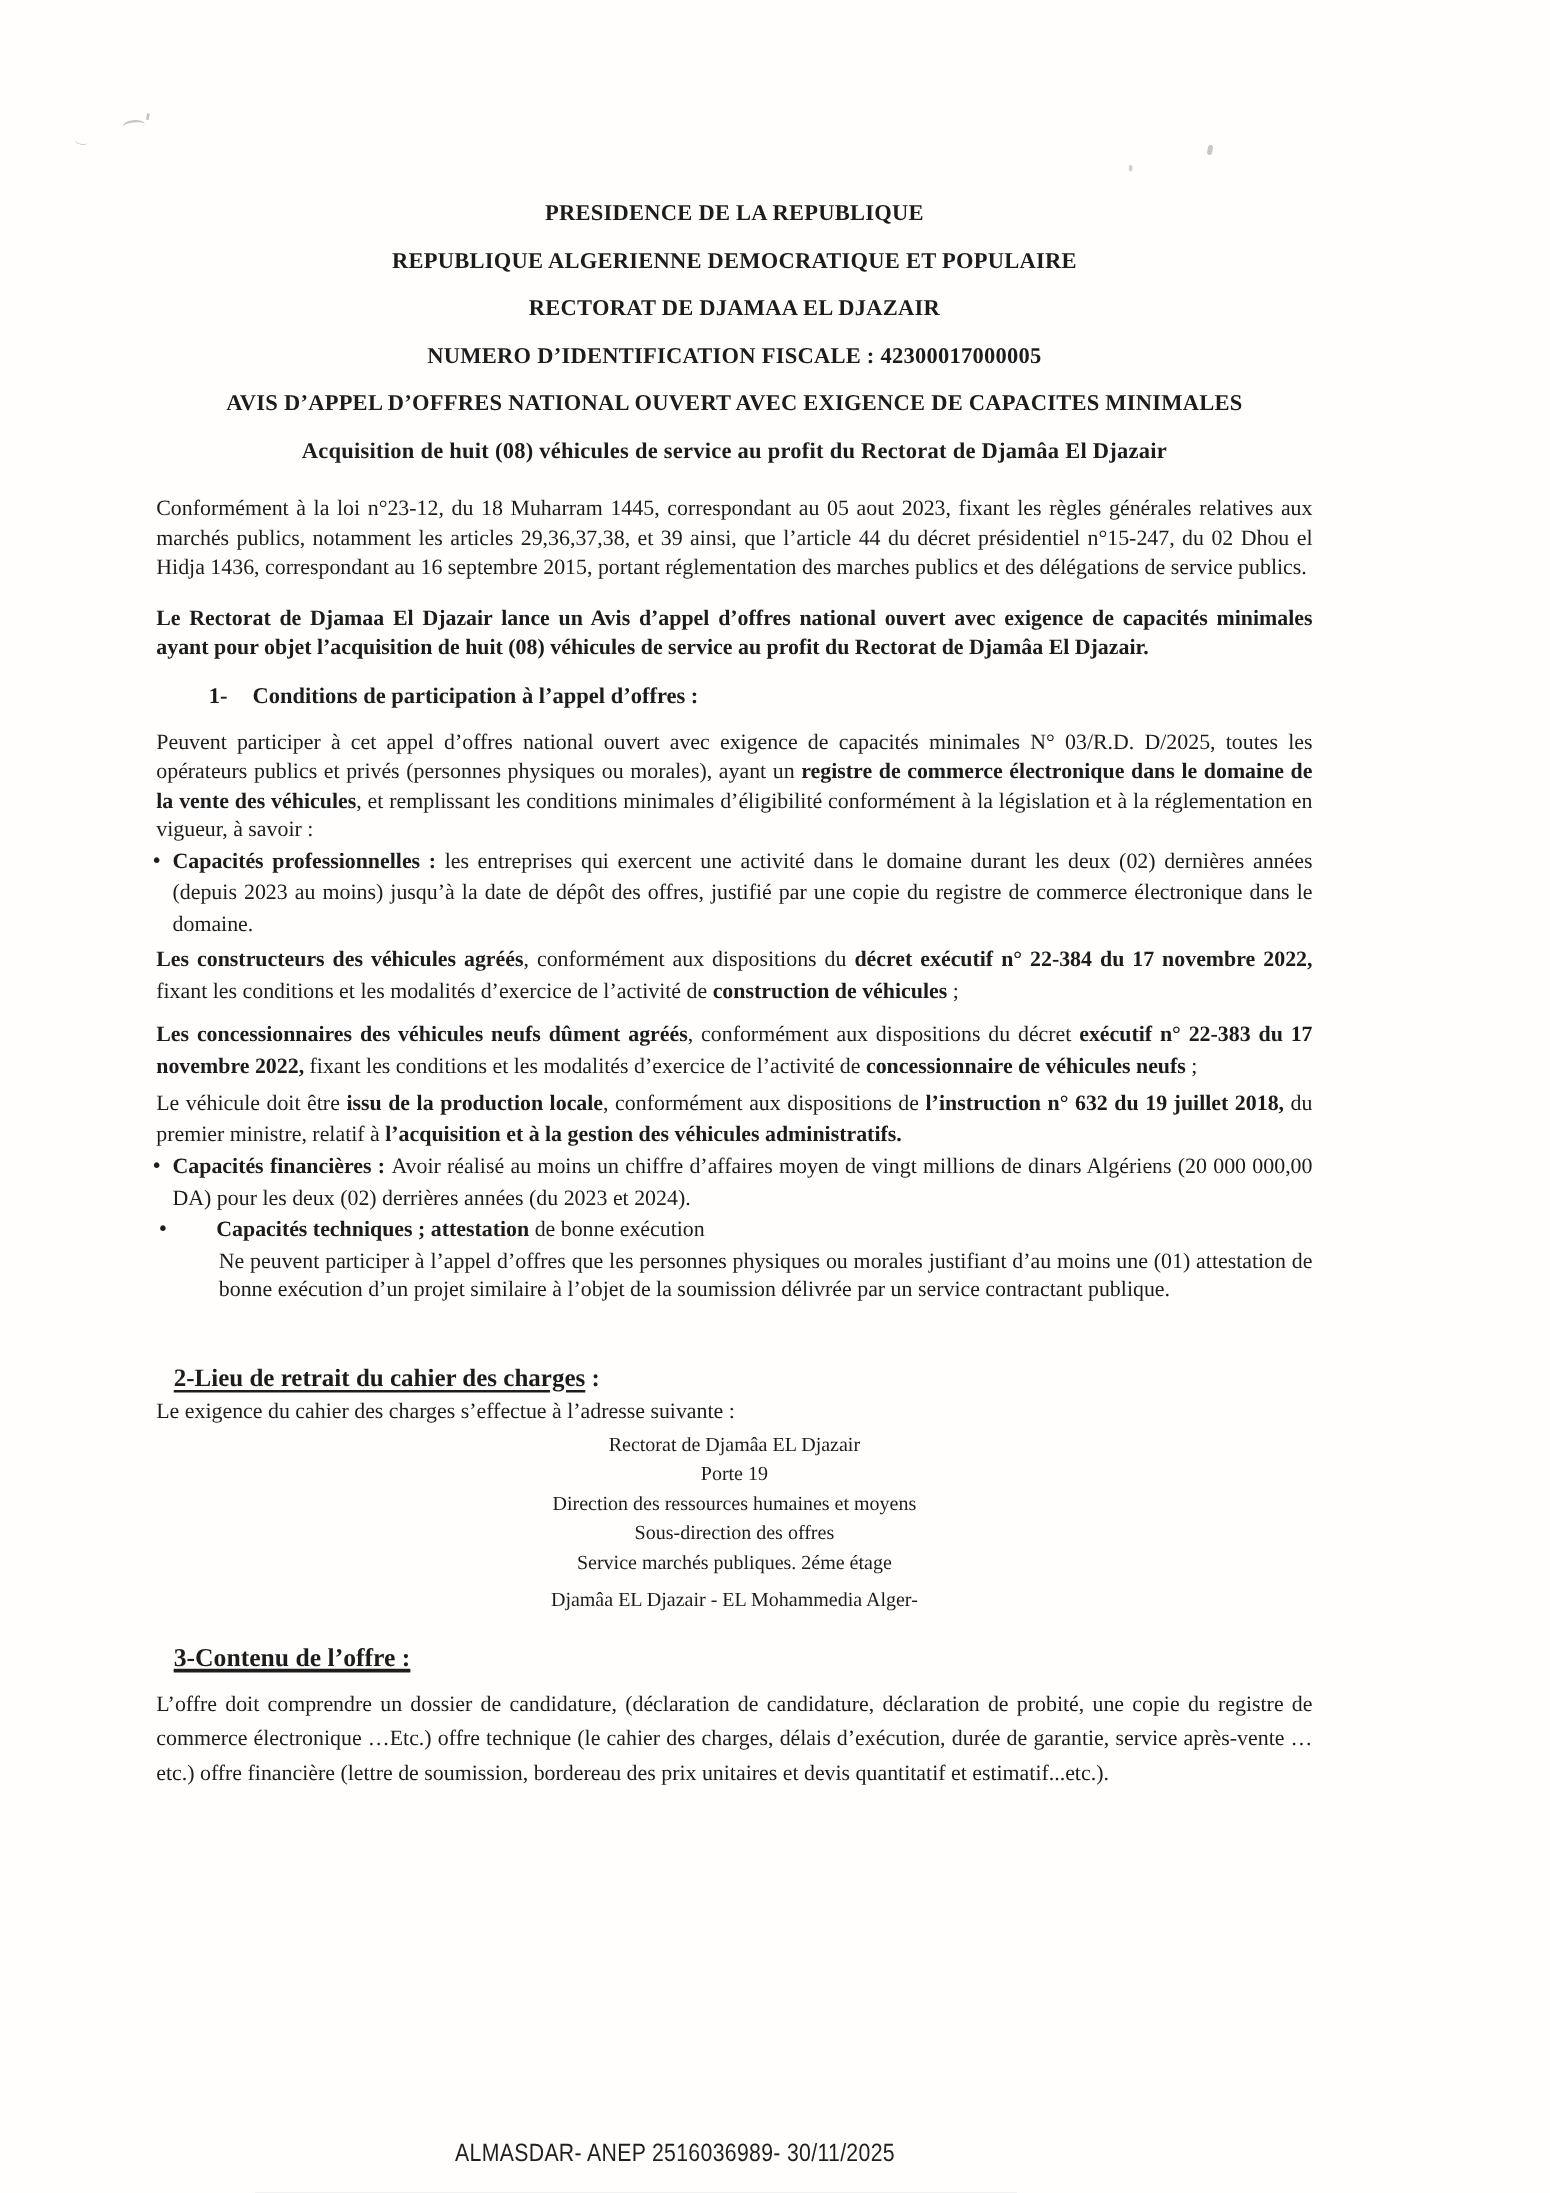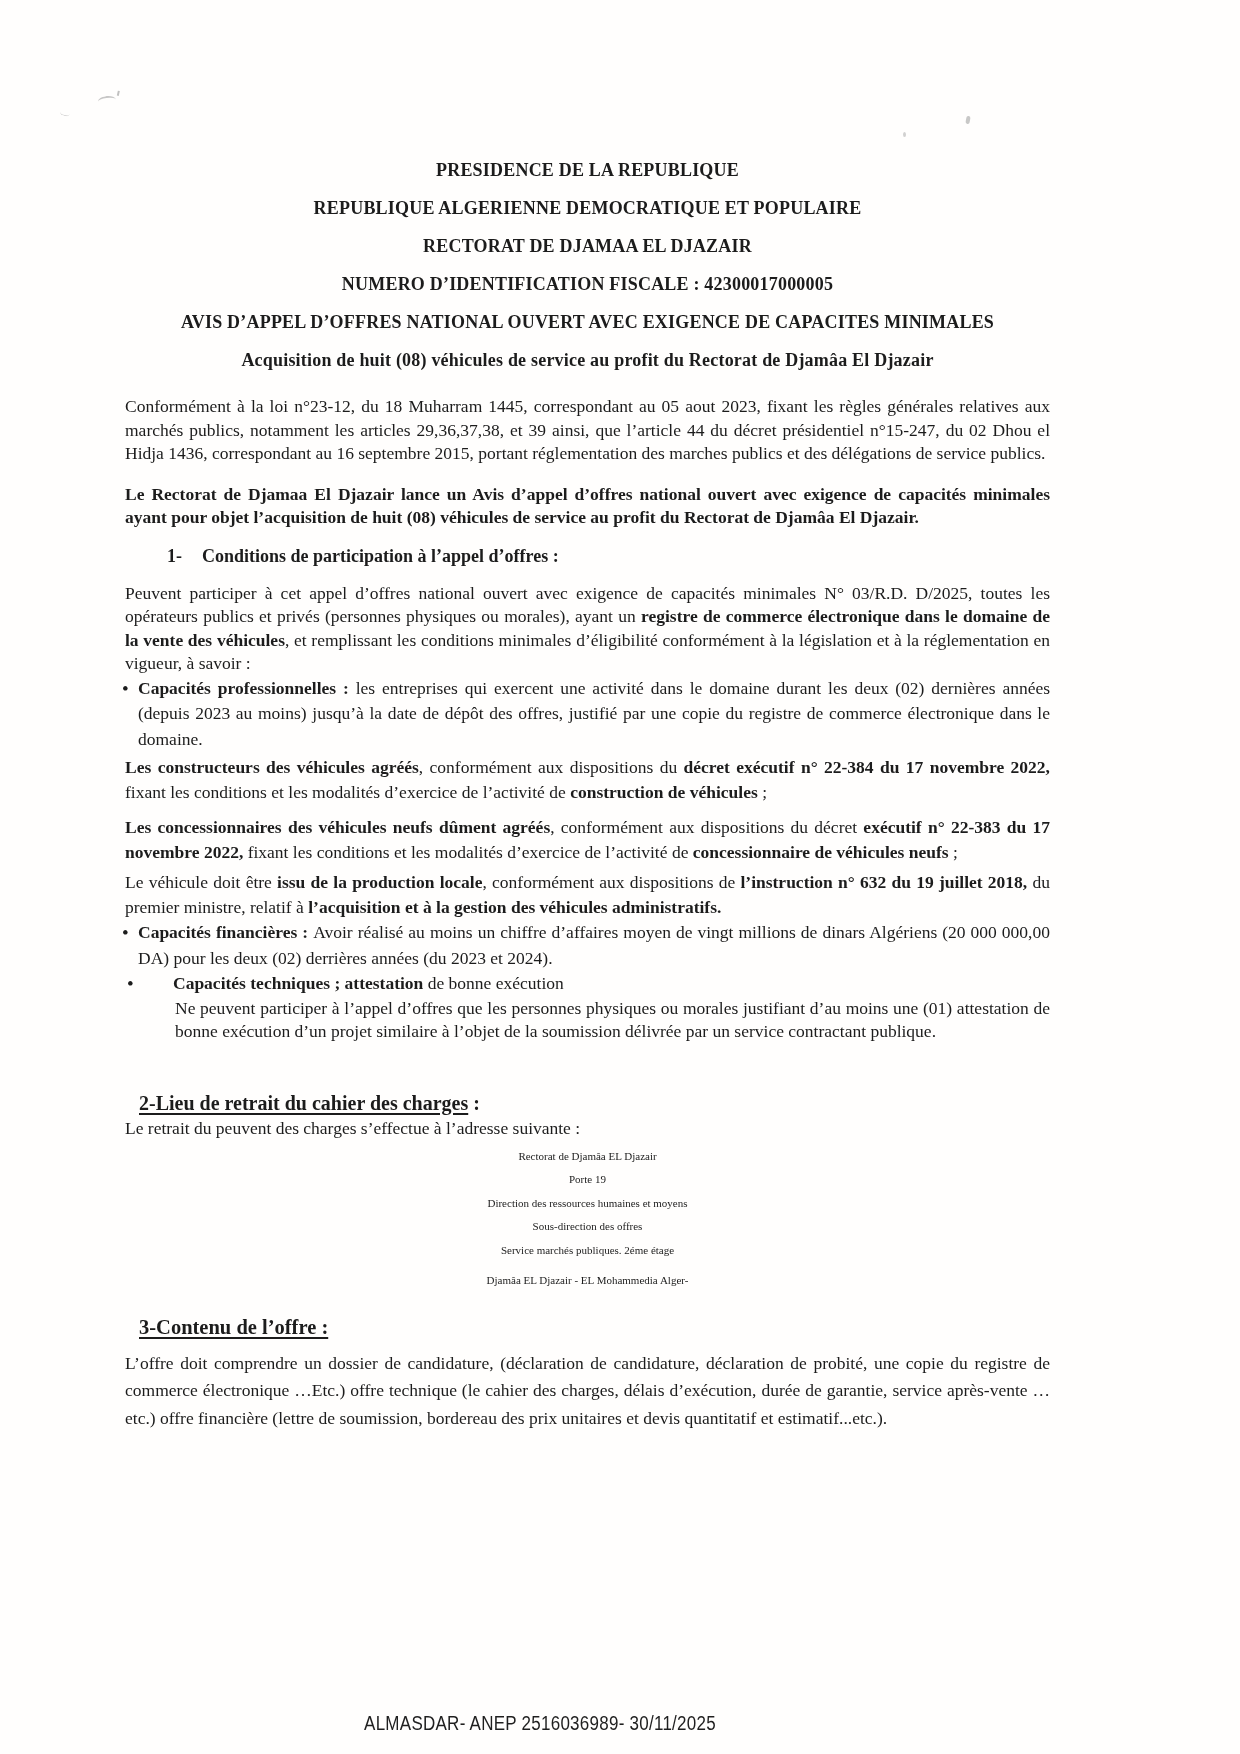--- a/index.html
+++ b/index.html
@@ -78,29 +78,30 @@
     margin:46px 0 0 0;
     padding-left:14px;
     font-size:20px;
     line-height:27px;
     font-weight:700;
   }
   .p-retrait { margin-top:2px; line-height:23px; }
   .p-adresse-intro { margin-top:0; line-height:23px; }
 
   .address { margin-top:5px; text-align:center; }
-  .addr-line { font-size:11px; line-height:23.5px; }
+  .addr-line { font-size:16px; line-height:23.5px; }
   .addr-last { margin-top:7px; }
 
   .sec-title-big {
     margin:20px 0 0 0;
     padding-left:14px;
     font-size:20.5px;
     line-height:28px;
     font-weight:700;
+    text-decoration:underline;
   }
   .p-contenu { margin-top:9px; line-height:27.5px; }
 
   .page-footer {
     position:absolute;
     top:1712px; left:0; width:1080px;
     text-align:center;
     font-family:"Liberation Sans","DejaVu Sans",sans-serif;
     font-size:20px;
     color:#1f1f1f;
@@ -175,21 +176,21 @@
       <li class="bullet wide">
         <span class="dot">•</span>
         <span class="li-body"><span class="b">Capacités techniques ; attestation </span><span>de bonne exécution</span></span>
       </li>
     </ul>
 
     <p class="para subpar">Ne peuvent participer à l’appel d’offres que les personnes physiques ou morales justifiant d’au moins une (01) attestation de bonne exécution d’un projet similaire à l’objet de la soumission délivrée par un service contractant publique.</p>
 
     <h3 class="sec-title"><span class="b u">2-Lieu de retrait du cahier des charges</span><span class="b"> :</span></h3>
 
-    <p class="para p-adresse-intro">Le retrait du peuvent des charges s’effectue à l’adresse suivante :</p>
+    <p class="para p-adresse-intro">Le exigence du cahier des charges s’effectue à l’adresse suivante :</p>
 
     <div class="address">
       <div class="addr-line">Rectorat de Djamâa EL Djazair</div>
       <div class="addr-line">Porte 19</div>
       <div class="addr-line">Direction des ressources humaines et moyens</div>
       <div class="addr-line">Sous-direction des offres</div>
       <div class="addr-line">Service marchés publiques. 2éme étage</div>
       <div class="addr-line addr-last">Djamâa EL Djazair - EL Mohammedia Alger-</div>
     </div>
 

